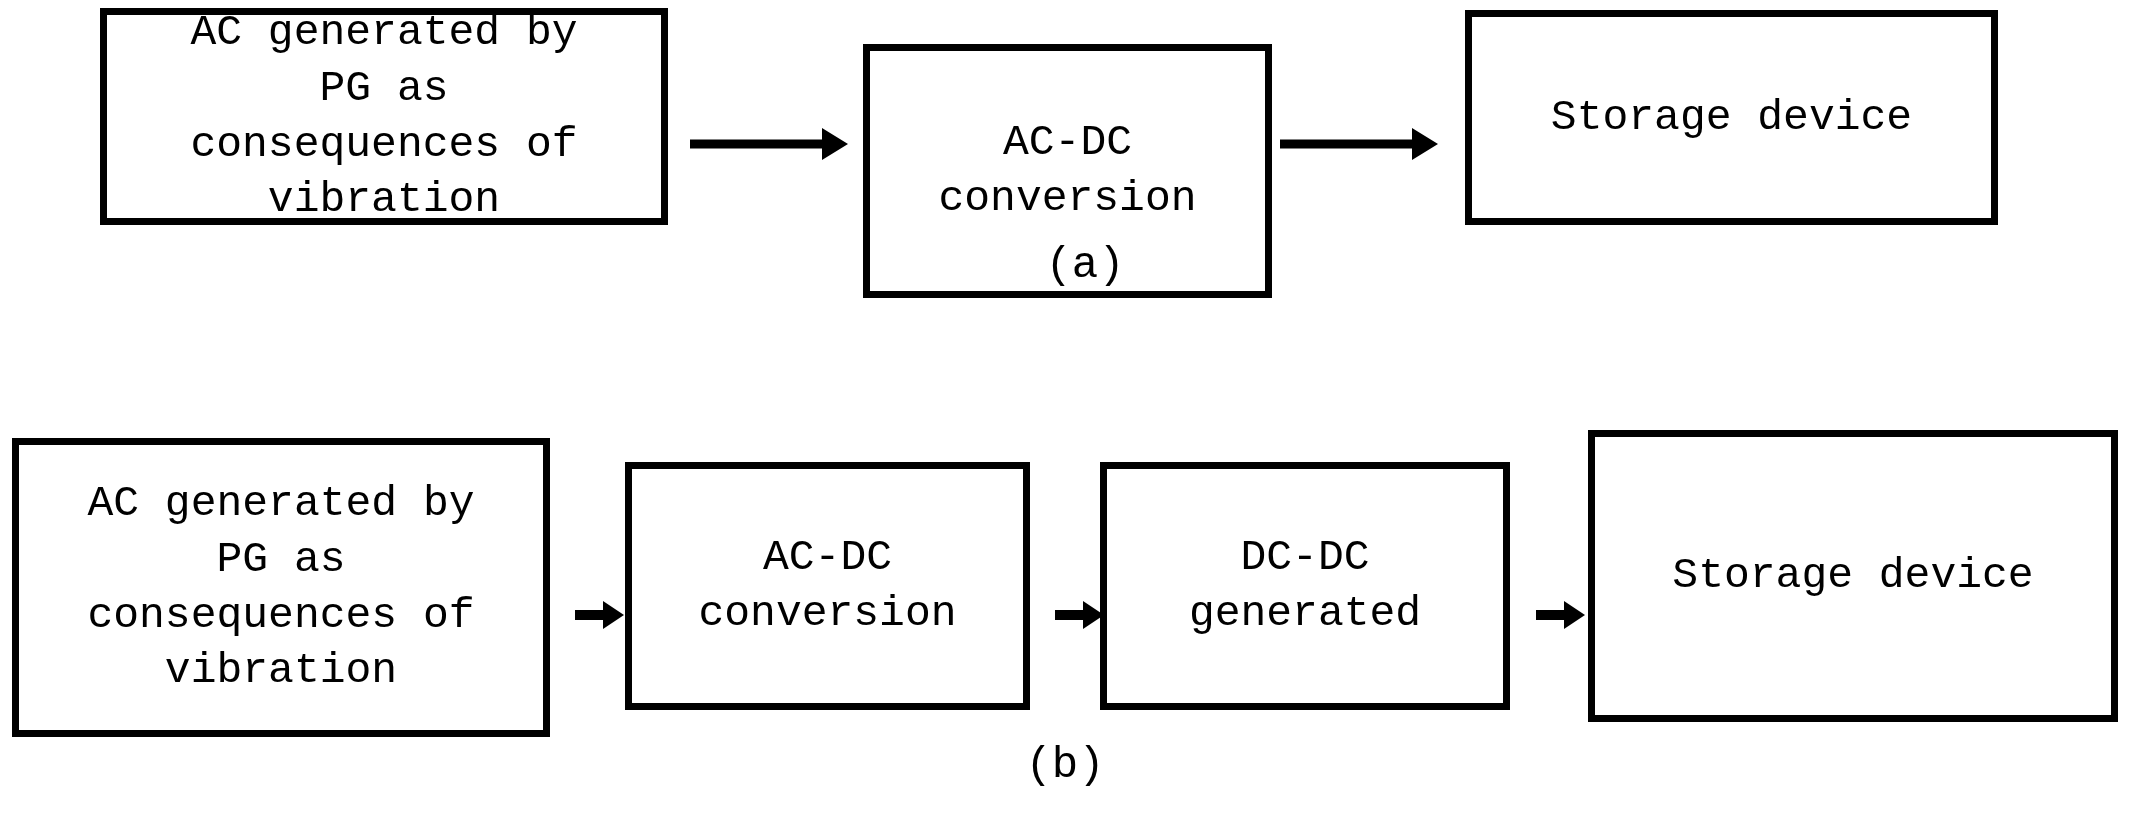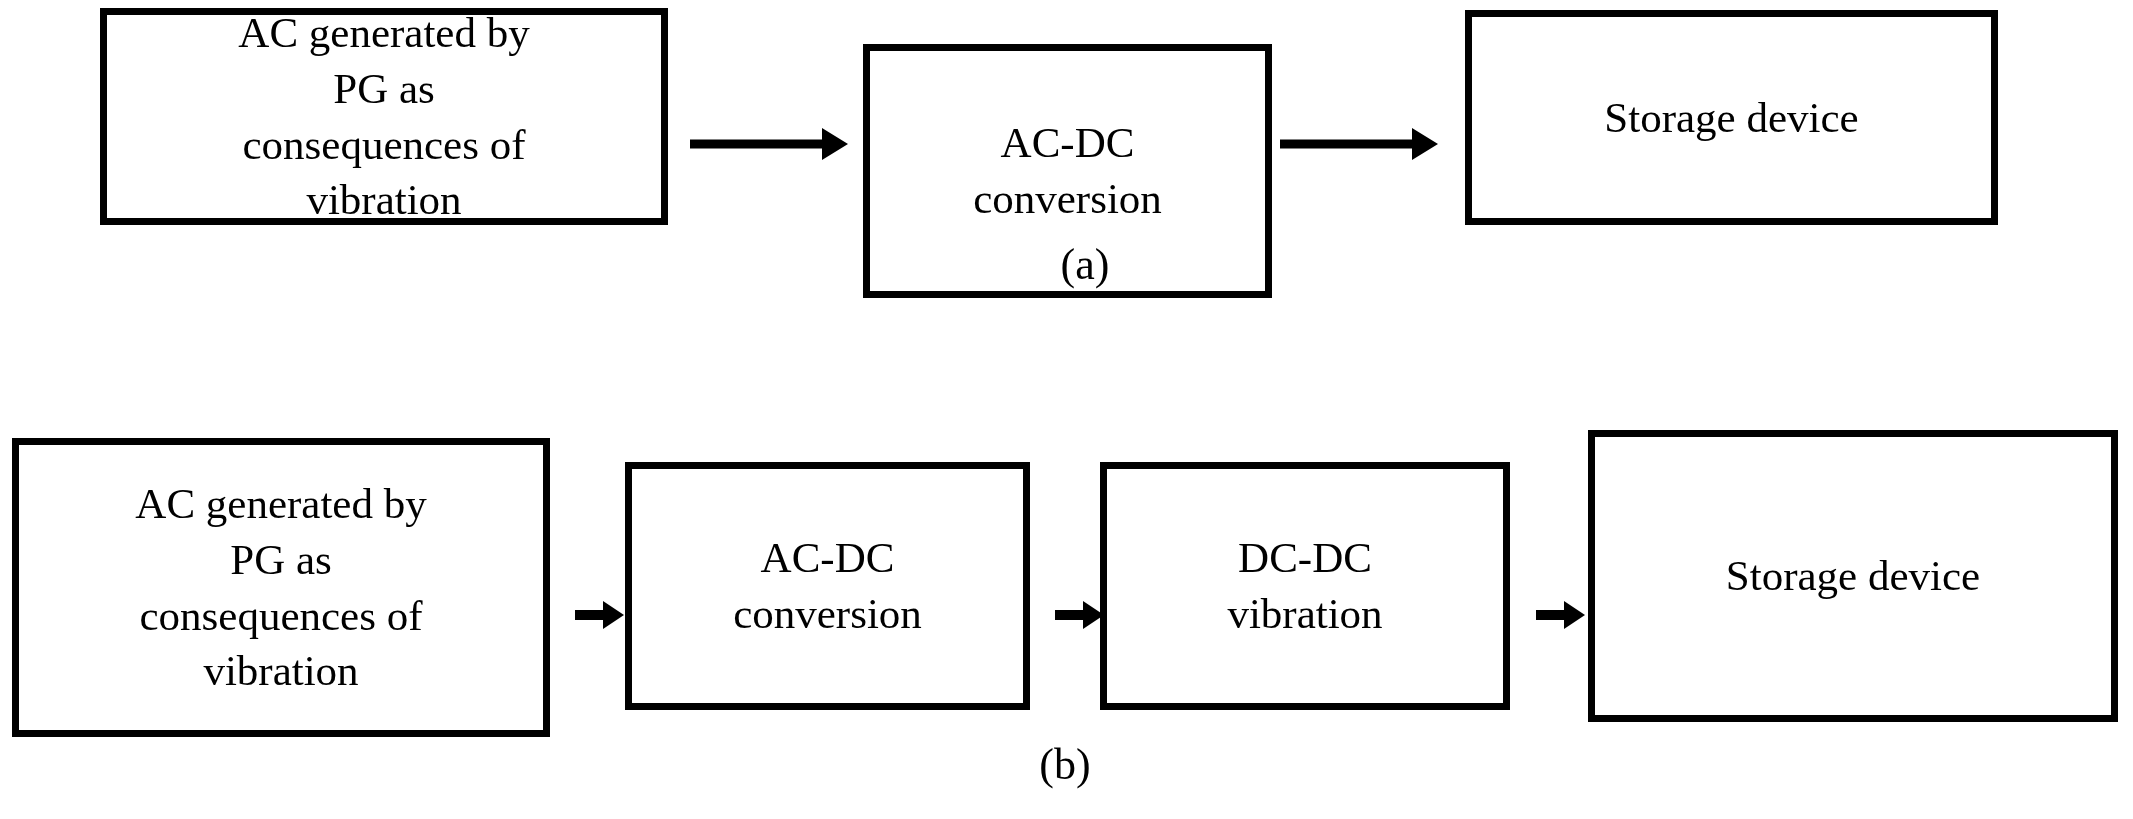--- a/index.html
+++ b/index.html
@@ -5,21 +5,21 @@
   html, body {
     margin: 0;
     padding: 0;
     background: #ffffff;
   }
   #canvas {
     position: relative;
     width: 2133px;
     height: 819px;
     background: #ffffff;
-    font-family: Liberation Serif, serif;
+    font-family: Liberation Mono, monospace;
     overflow: hidden;
   }
   .flow-box {
     position: absolute;
     box-sizing: border-box;
     border: 7px solid #000000;
     background: #ffffff;
     display: flex;
     align-items: center;
     justify-content: center;
@@ -123,21 +123,21 @@
 conversion</span>
     </div>
 
     <div class="arrow small" style="left:1055px; top:615px; width:48px;">
       <div class="shaft" style="width:30px;"></div>
       <div class="head" style="left:28px;"></div>
     </div>
 
     <div class="flow-box" style="left:1100px; top:462px; width:410px; height:248px; font-size:43px;">
       <span class="box-text">DC-DC
-vibration</span>
+generated</span>
     </div>
 
     <div class="arrow small" style="left:1536px; top:615px; width:48px;">
       <div class="shaft" style="width:30px;"></div>
       <div class="head" style="left:28px;"></div>
     </div>
 
     <div class="flow-box" style="left:1588px; top:430px; width:530px; height:292px; font-size:43px;">
       <span class="box-text">Storage device</span>
     </div>

